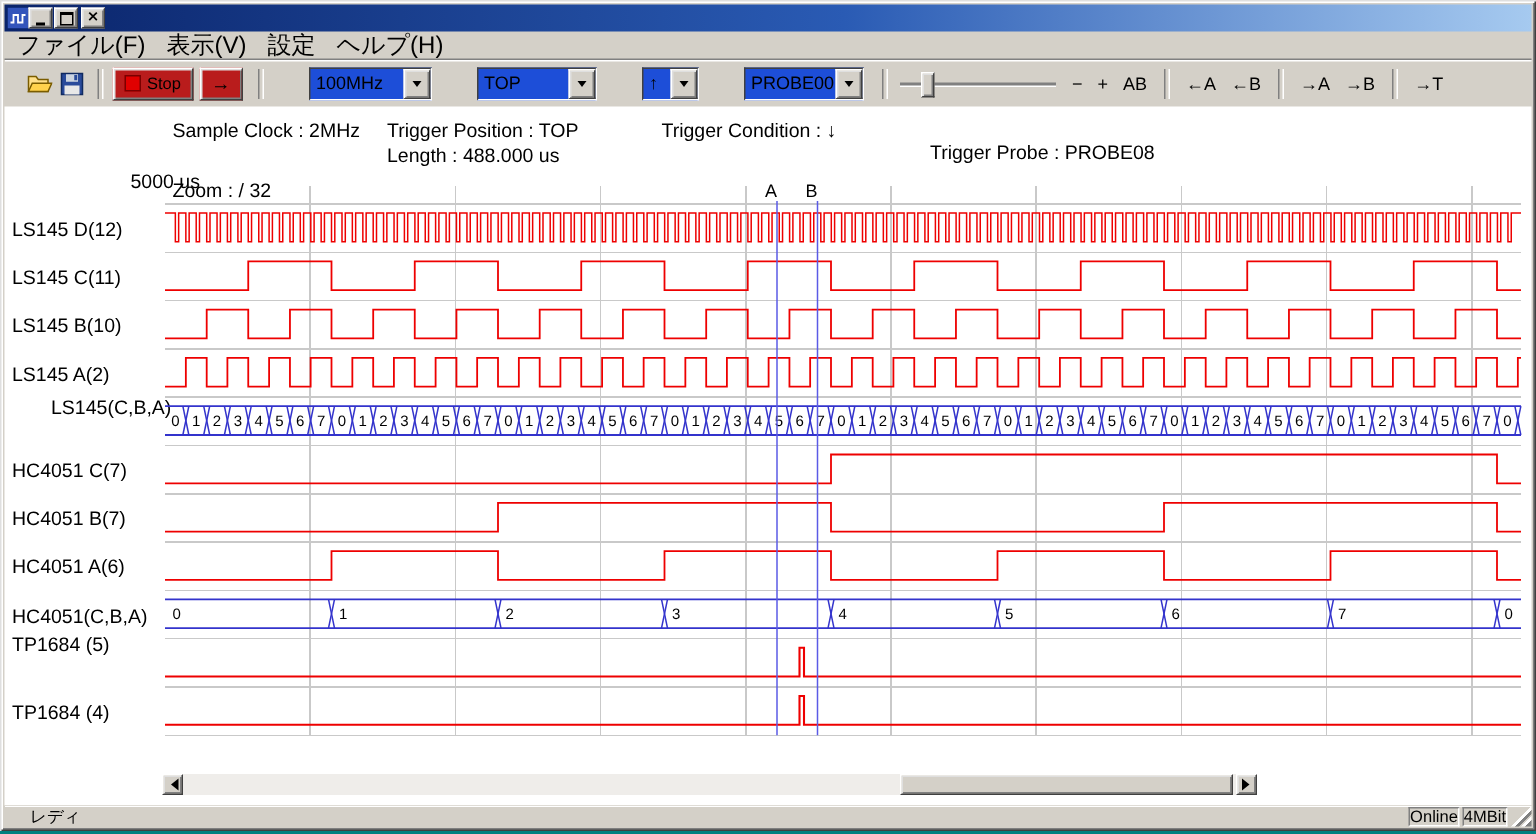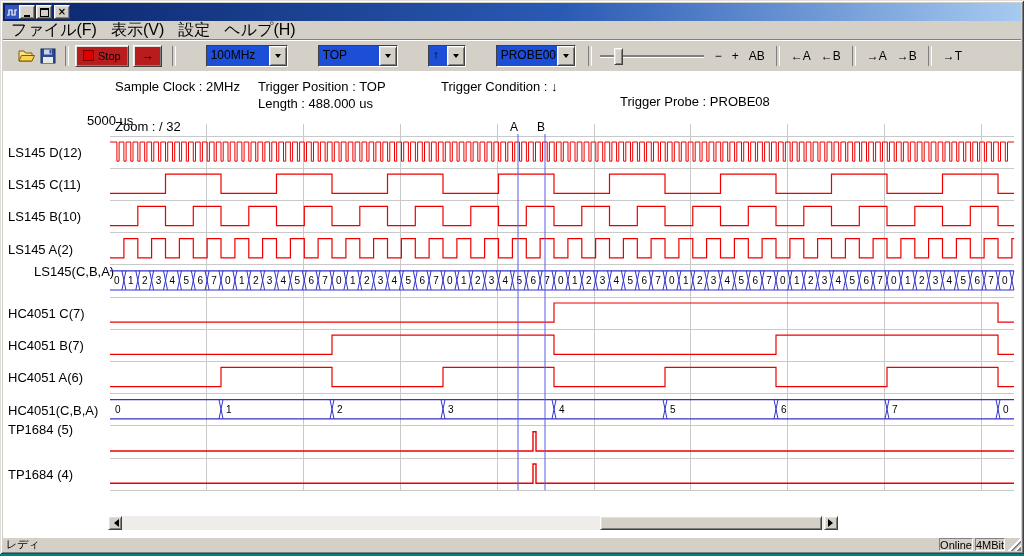--- a/index.html
+++ b/index.html
@@ -49,21 +49,21 @@
   .sb-btn{width:14px;height:14px;background:#d4d0c8;border:1px solid;border-color:#fff #404040 #404040 #fff;
     box-shadow:inset 1px 1px 0 #dfdfdf,inset -1px -1px 0 #808080;display:flex;align-items:center;justify-content:center;box-sizing:border-box;}
   .sb-track{flex:1;position:relative;background:#efedea;}
   .sb-thumb{position:absolute;left:478px;top:0;width:222px;height:14px;background:#d4d0c8;border:1px solid;border-color:#fff #404040 #404040 #fff;
     box-shadow:inset 1px 1px 0 #dfdfdf,inset -1px -1px 0 #808080;box-sizing:border-box;}
   .tri-left{width:0;height:0;border:4px solid transparent;border-right:5px solid #000;margin-right:2px;}
   .tri-right{width:0;height:0;border:4px solid transparent;border-left:5px solid #000;margin-left:2px;}
   
   .statusbar{position:absolute;left:3px;top:537px;width:1018px;height:15px;background:#d4d0c8;
     display:flex;align-items:center;font-size:11px;box-shadow:inset 0 1px 0 #fff;}
-  .status-left{padding-left:3px;flex:1;}
+  .status-left{padding-left:17px;flex:1;}
   .status-cell{border:1px solid;border-color:#808080 #fff #fff #808080;height:13px;line-height:13px;padding:0 0;margin-left:2px;box-sizing:border-box;}
   .grip{width:14px;height:13px;margin-left:2px;
     background:linear-gradient(135deg,transparent 50%,#fff 50%,#fff 60%,#808080 60%,#808080 70%,transparent 70%,transparent 75%,#fff 75%,#fff 85%,#808080 85%);}
 </style>
 </head>
 <body>
 
 <div id="window">
 
   <div class="titlebar">

